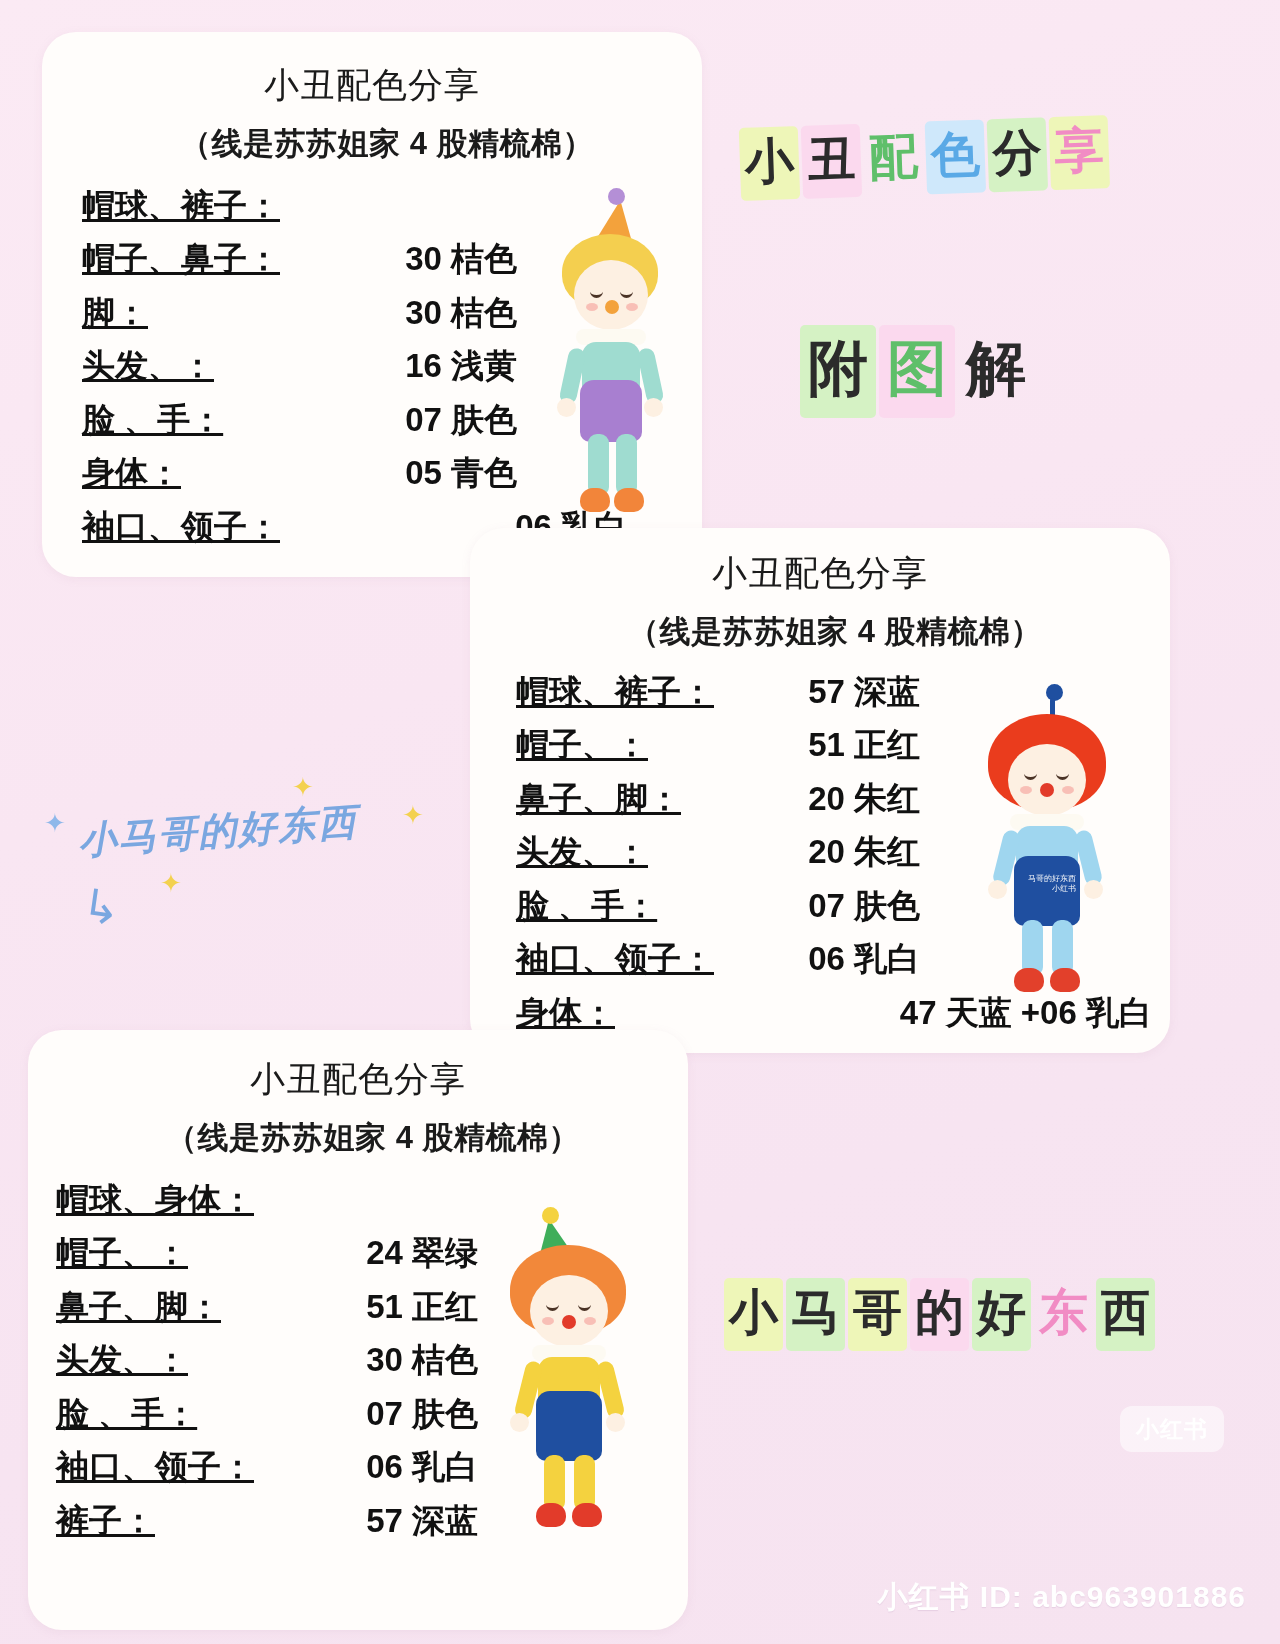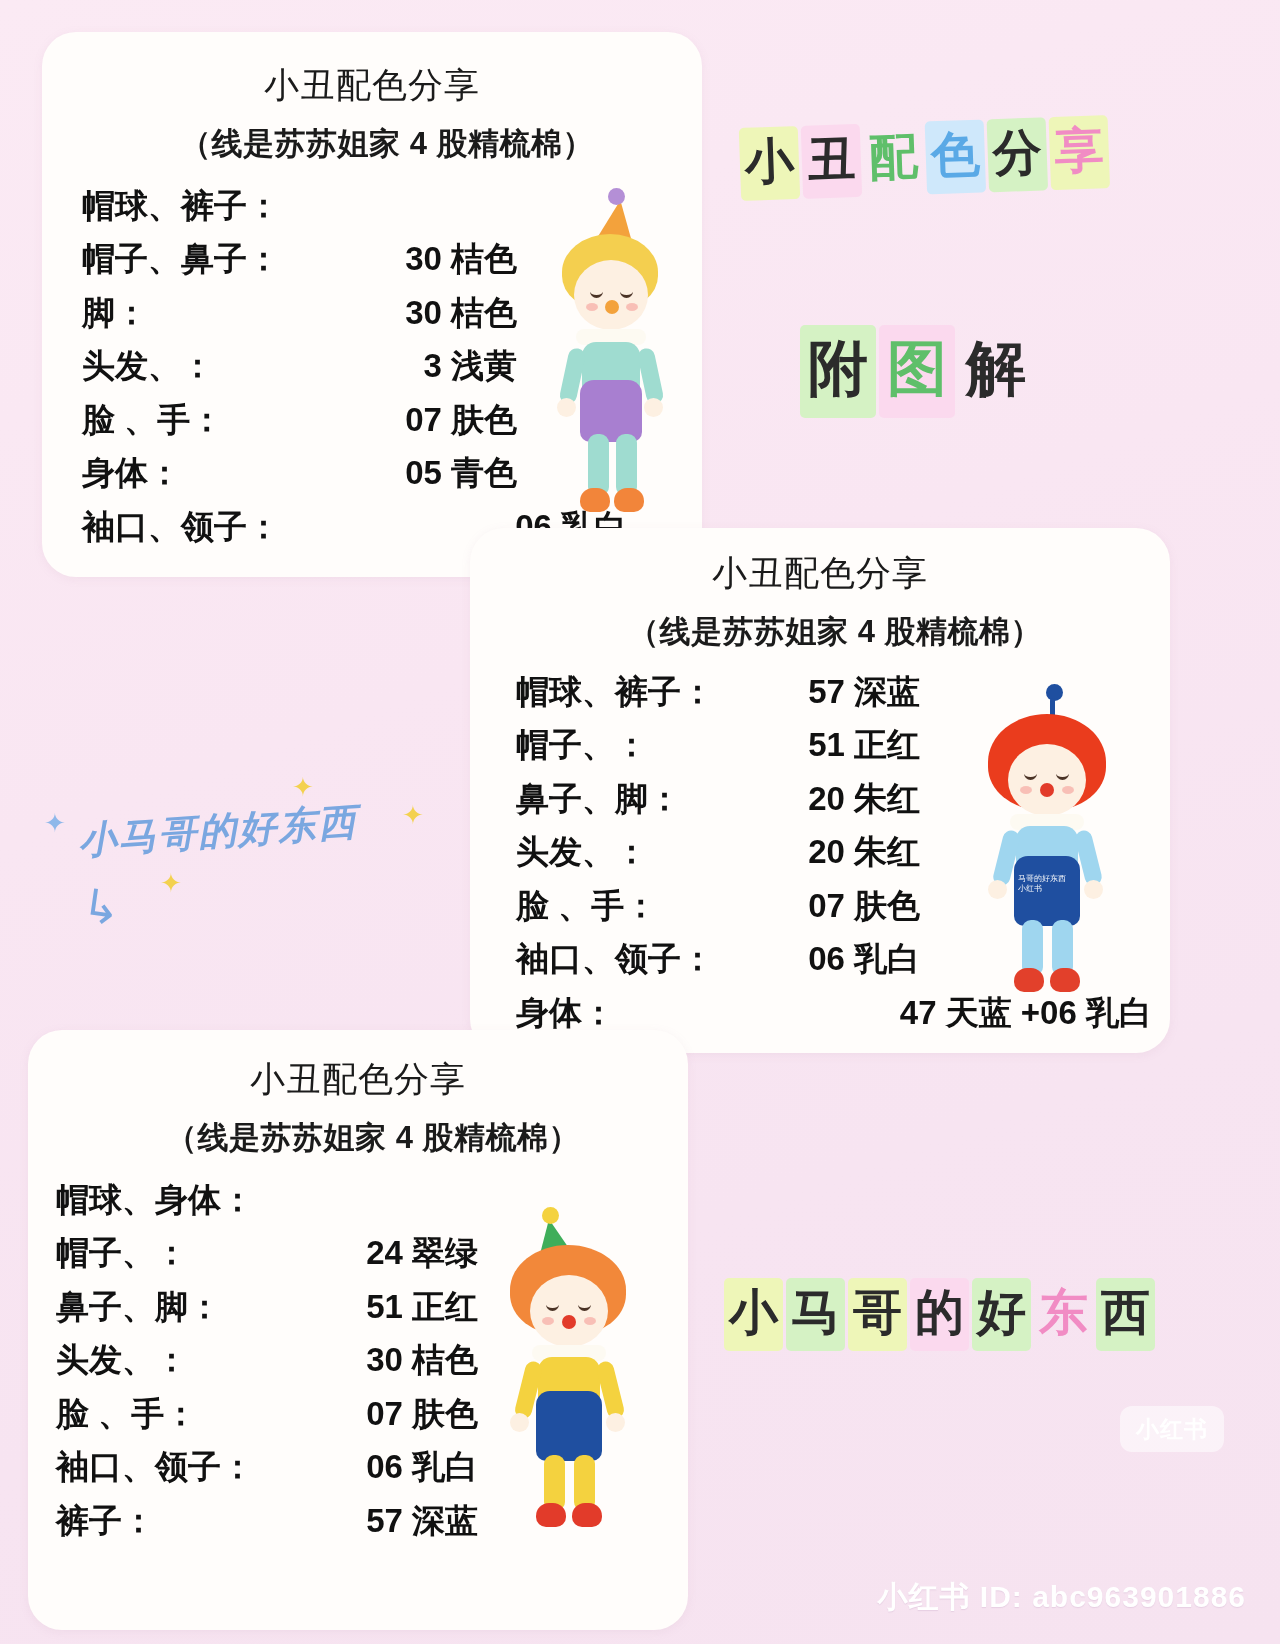--- a/index.html
+++ b/index.html
@@ -47,21 +47,21 @@
   }
   .row {
     display: flex;
     align-items: baseline;
     font-size: 33px;
     font-weight: 700;
     color: #111;
     line-height: 1.62;
     white-space: nowrap;
   }
-  .row .lbl { flex: 0 0 auto; }
+  .row .lbl { flex: 0 0 auto; text-decoration: underline; }
   .row .val { flex: 1 1 auto; text-align: right; }
 
   
   .doll { position: absolute; }
   .d-hat {
     position: absolute;
     width: 0; height: 0;
     border-left: 21px solid transparent;
     border-right: 21px solid transparent;
   }
@@ -126,21 +126,21 @@
     width: 12px; height: 8px;
     border-radius: 50%;
     background: #f7b6ae;
     opacity: 0.85;
   }
   .d-tag {
     position: absolute;
     font-size: 8px;
     color: #ffffff;
     line-height: 1.25;
-    text-align: left;
+    text-align: right;
     opacity: 0.95;
   }
 
   
   .deco-line {
     position: absolute;
     display: flex;
     align-items: center;
     gap: 3px;
     transform-origin: left center;
@@ -233,21 +233,21 @@
     <div class="row">
       <span class="lbl">帽子、鼻子：</span>
       <span class="val">30 桔色</span>
     </div>
     <div class="row">
       <span class="lbl">脚：</span>
       <span class="val">30 桔色</span>
     </div>
     <div class="row">
       <span class="lbl">头发、：</span>
-      <span class="val">3 浅黄</span>
+      <span class="val">16 浅黄</span>
     </div>
     <div class="row">
       <span class="lbl">脸 、手：</span>
       <span class="val">07 肤色</span>
     </div>
     <div class="row">
       <span class="lbl">身体：</span>
       <span class="val">05 青色</span>
     </div>
     <div class="row" style="margin-right:-110px">

